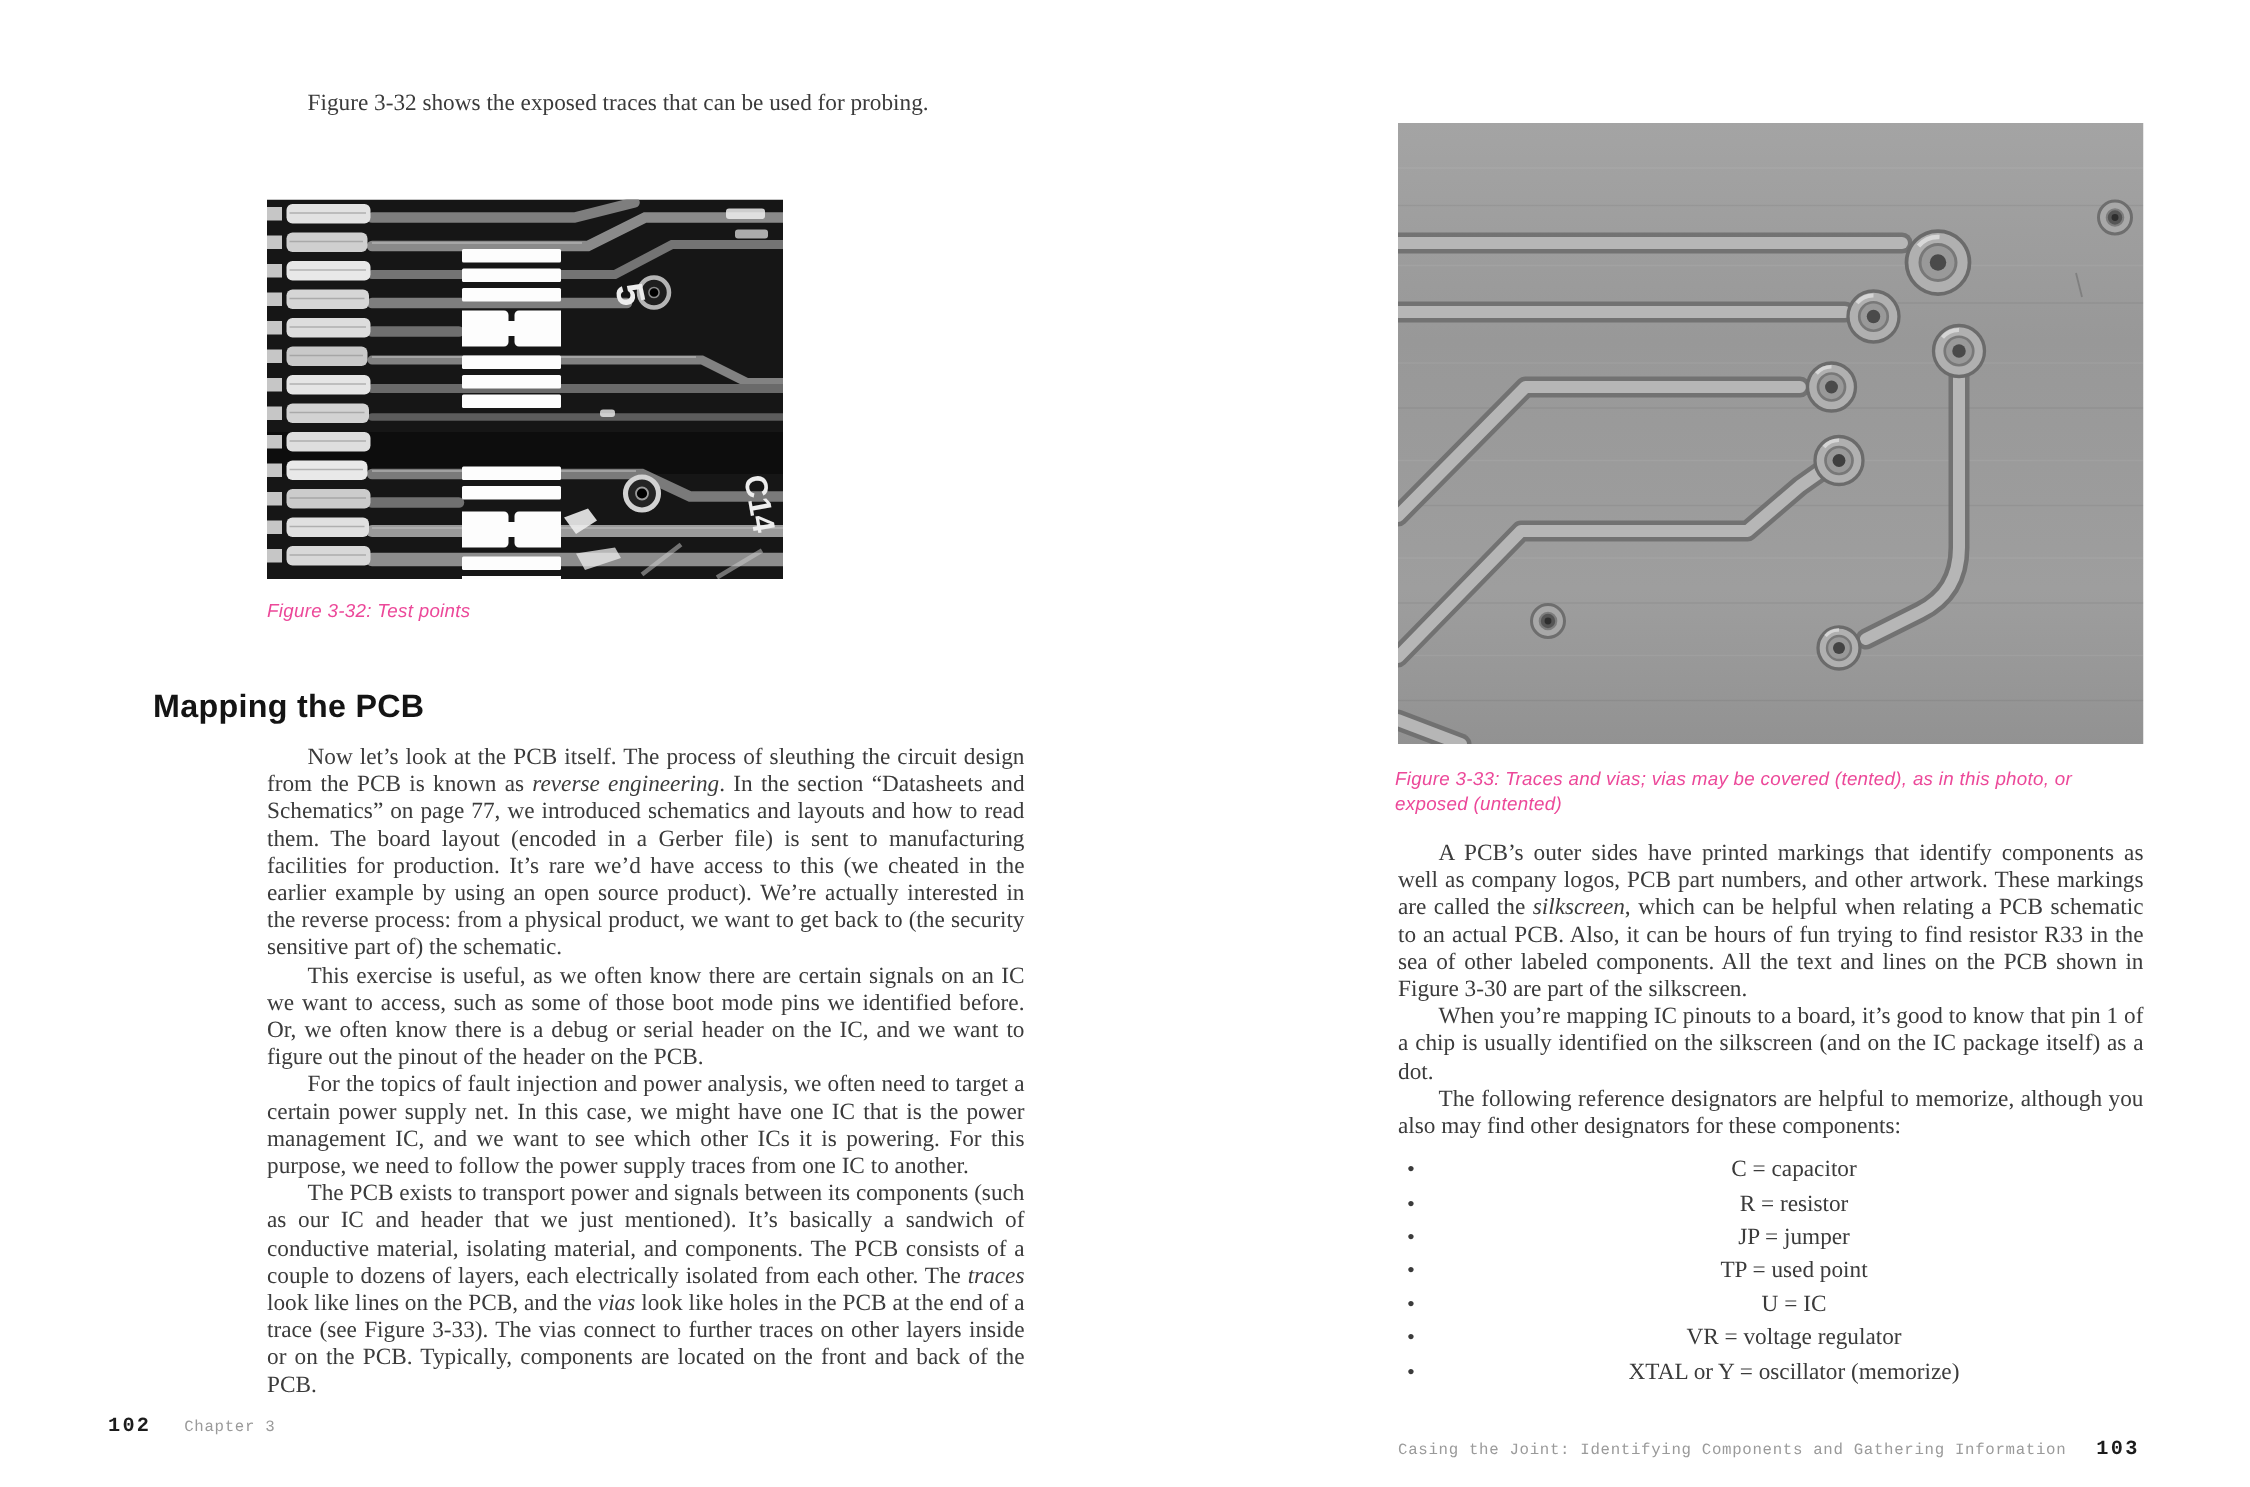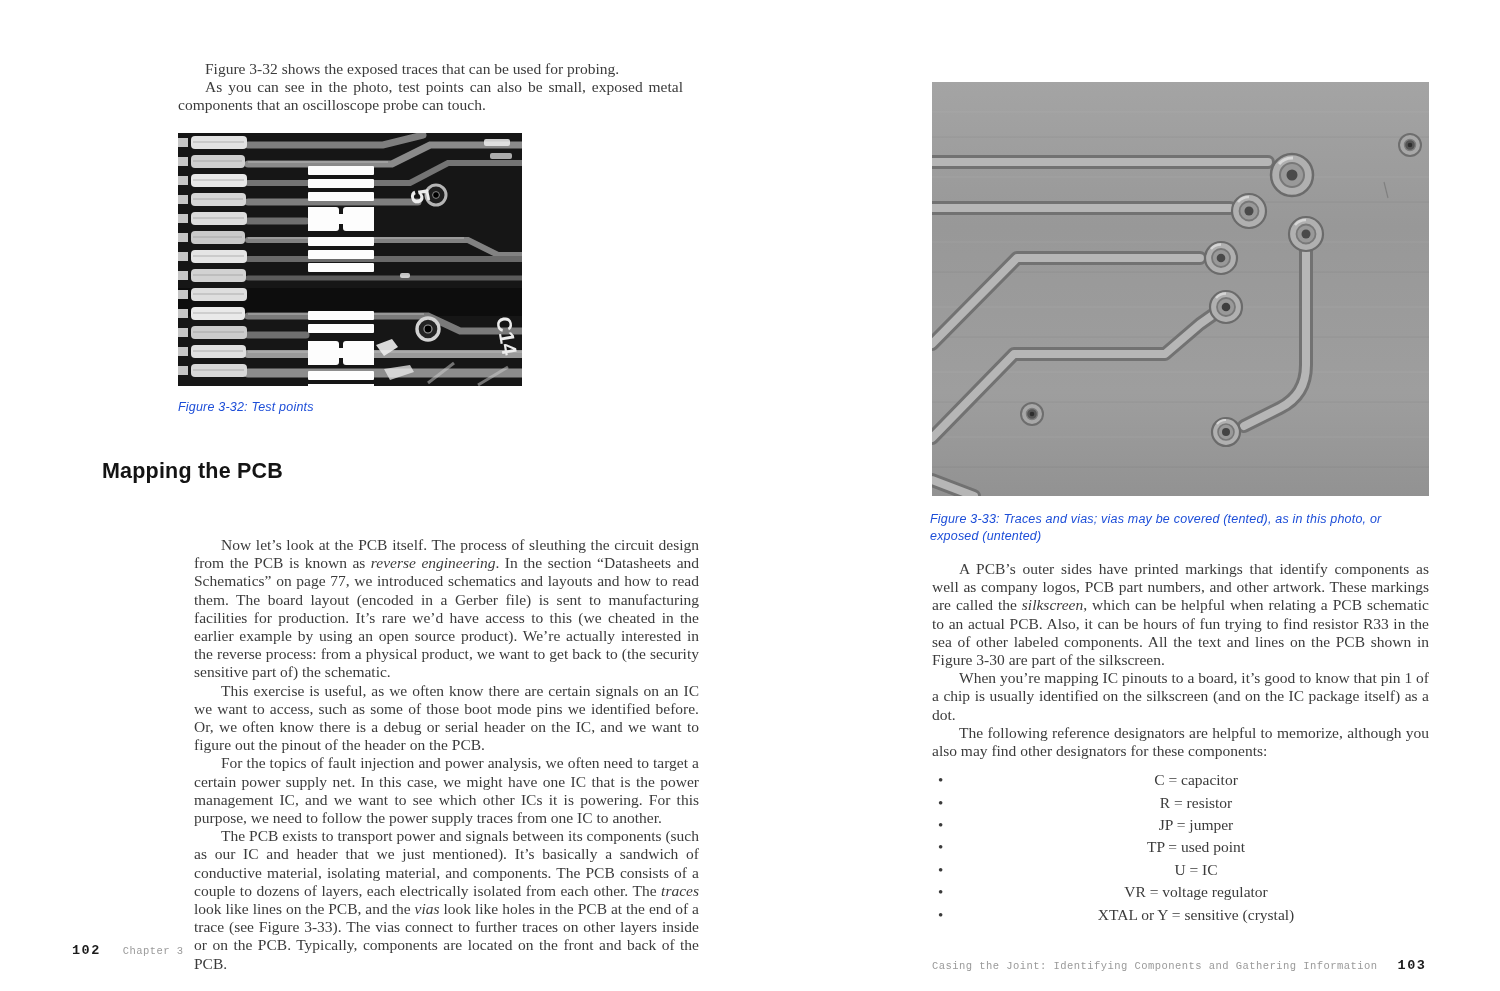--- a/index.html
+++ b/index.html
@@ -6,21 +6,21 @@
   body {
     width:1500px; height:991px; background:#ffffff; position:relative;
     font-family:"Liberation Serif", serif; overflow:hidden;
   }
   .abs { position:absolute; }
   .body-text { font-size:15.5px; line-height:18.2px; color:#3b3b3b; text-align:justify; }
   .body-text p { margin:0; text-indent:27px; }
   .body-text em { font-style:italic; }
   .caption {
     font-family:"Liberation Sans", sans-serif; font-style:italic;
-    font-size:12.5px; color:#1d4ed8; line-height:16.5px; letter-spacing:.2px;
+    font-size:12.5px; color:#ec4899; line-height:16.5px; letter-spacing:.2px;
   }
   .section-heading {
     font-family:"Liberation Sans", sans-serif; font-weight:bold;
     font-size:21.5px; color:#141414; letter-spacing:.2px;
   }
   .footer-bar { font-family:Liberation Mono, monospace; white-space:nowrap; }
   .page-num { font-weight:bold; font-size:13.5px; color:#1c1c1c; letter-spacing:1.5px; }
   .footer-label { font-size:10.5px; color:#9a9a9a; letter-spacing:.45px; }
   .footer-left .footer-label { margin-left:22px; }
   .footer-right { text-align:right; }
@@ -31,21 +31,20 @@
   figure { margin:0; }
   svg { display:block; }
 </style>
 </head>
 <body>
 
 <div class="abs" style="left:0;top:0;width:750px;height:991px;">
 
   <div class="abs body-text" style="left:178px;top:60px;width:505px;">
       <p><span>Figure 3-32 shows the exposed traces that can be used for probing.</span></p>
-      <p><span>As you can see in the photo, test points can also be small, exposed metal components that an oscilloscope probe can touch.</span></p>
     </div>
 
   <figure class="abs" style="left:178px;top:133px;">
 
     <svg width="344" height="253" viewBox="0 0 344 253">
       <rect width="344" height="253" fill="#161616"></rect>
 
       <rect x="0" y="155" width="344" height="28" fill="#0d0d0d"></rect>
 
       <g stroke-linecap="round">
@@ -144,21 +143,21 @@
         <path d="M250,250 L276,230" fill="none"></path>
         <path d="M300,252 L330,234" fill="none"></path>
       </g>
     </svg>
   </figure>
 
   <div class="abs caption" style="left:178px;top:399px;width:420px;">Figure 3-32: Test points</div>
 
   <h2 class="abs section-heading" style="left:102px;top:459px;margin:0;">Mapping the PCB</h2>
 
-  <div class="abs body-text" style="left:194px;top:496px;width:505px;margin-top:40px;">
+  <div class="abs body-text" style="left:178px;top:496px;width:505px;">
       <p><span>Now let’s look at the PCB itself. The process of sleuthing the circuit design from the PCB is known as </span><em>reverse engineering</em><span>. In the section “Datasheets and Schematics” on page 77, we introduced schematics and layouts and how to read them. The board layout (encoded in a Gerber file) is sent to manufacturing facilities for production. It’s rare we’d have access to this (we cheated in the earlier example by using an open source product). We’re actually interested in the reverse process: from a physical product, we want to get back to (the security sensitive part of) the schematic.</span></p>
       <p><span>This exercise is useful, as we often know there are certain signals on an IC we want to access, such as some of those boot mode pins we identified before. Or, we often know there is a debug or serial header on the IC, and we want to figure out the pinout of the header on the PCB.</span></p>
       <p><span>For the topics of fault injection and power analysis, we often need to target a certain power supply net. In this case, we might have one IC that is the power management IC, and we want to see which other ICs it is powering. For this purpose, we need to follow the power supply traces from one IC to another.</span></p>
       <p><span>The PCB exists to transport power and signals between its components (such as our IC and header that we just mentioned). It’s basically a sandwich of conductive material, isolating material, and components. The PCB consists of a couple to dozens of layers, each electrically isolated from each other. The </span><em>traces</em><span> look like lines on the PCB, and the </span><em>vias</em><span> look like holes in the PCB at the end of a trace (see Figure 3-33). The vias connect to further traces on other layers inside or on the PCB. Typically, components are located on the front and back of the PCB.</span></p>
     </div>
 
   <div class="abs footer-bar footer-left" style="left:72px;top:941px;">
     <span class="page-num">102</span><span class="footer-label">Chapter 3</span>
   </div>
 </div>
@@ -257,20 +256,20 @@
         <p><span>When you’re mapping IC pinouts to a board, it’s good to know that pin 1 of a chip is usually identified on the silkscreen (and on the IC package itself) as a dot.</span></p>
         <p><span>The following reference designators are helpful to memorize, although you also may find other designators for these components:</span></p>
       </div>
     <ul class="designators">
         <li>C = capacitor</li>
         <li>R = resistor</li>
         <li>JP = jumper</li>
         <li>TP = used point</li>
         <li>U = IC</li>
         <li>VR = voltage regulator</li>
-        <li>XTAL or Y = sensitive (crystal)</li>
+        <li>XTAL or Y = oscillator (memorize)</li>
       </ul>
   </div>
 
   <div class="abs footer-bar footer-right" style="left:182px;top:941px;width:476px;">
     <span class="footer-label">Casing the Joint: Identifying Components and Gathering Information</span><span class="page-num">103</span>
   </div>
 </div>
 
 </body></html>

